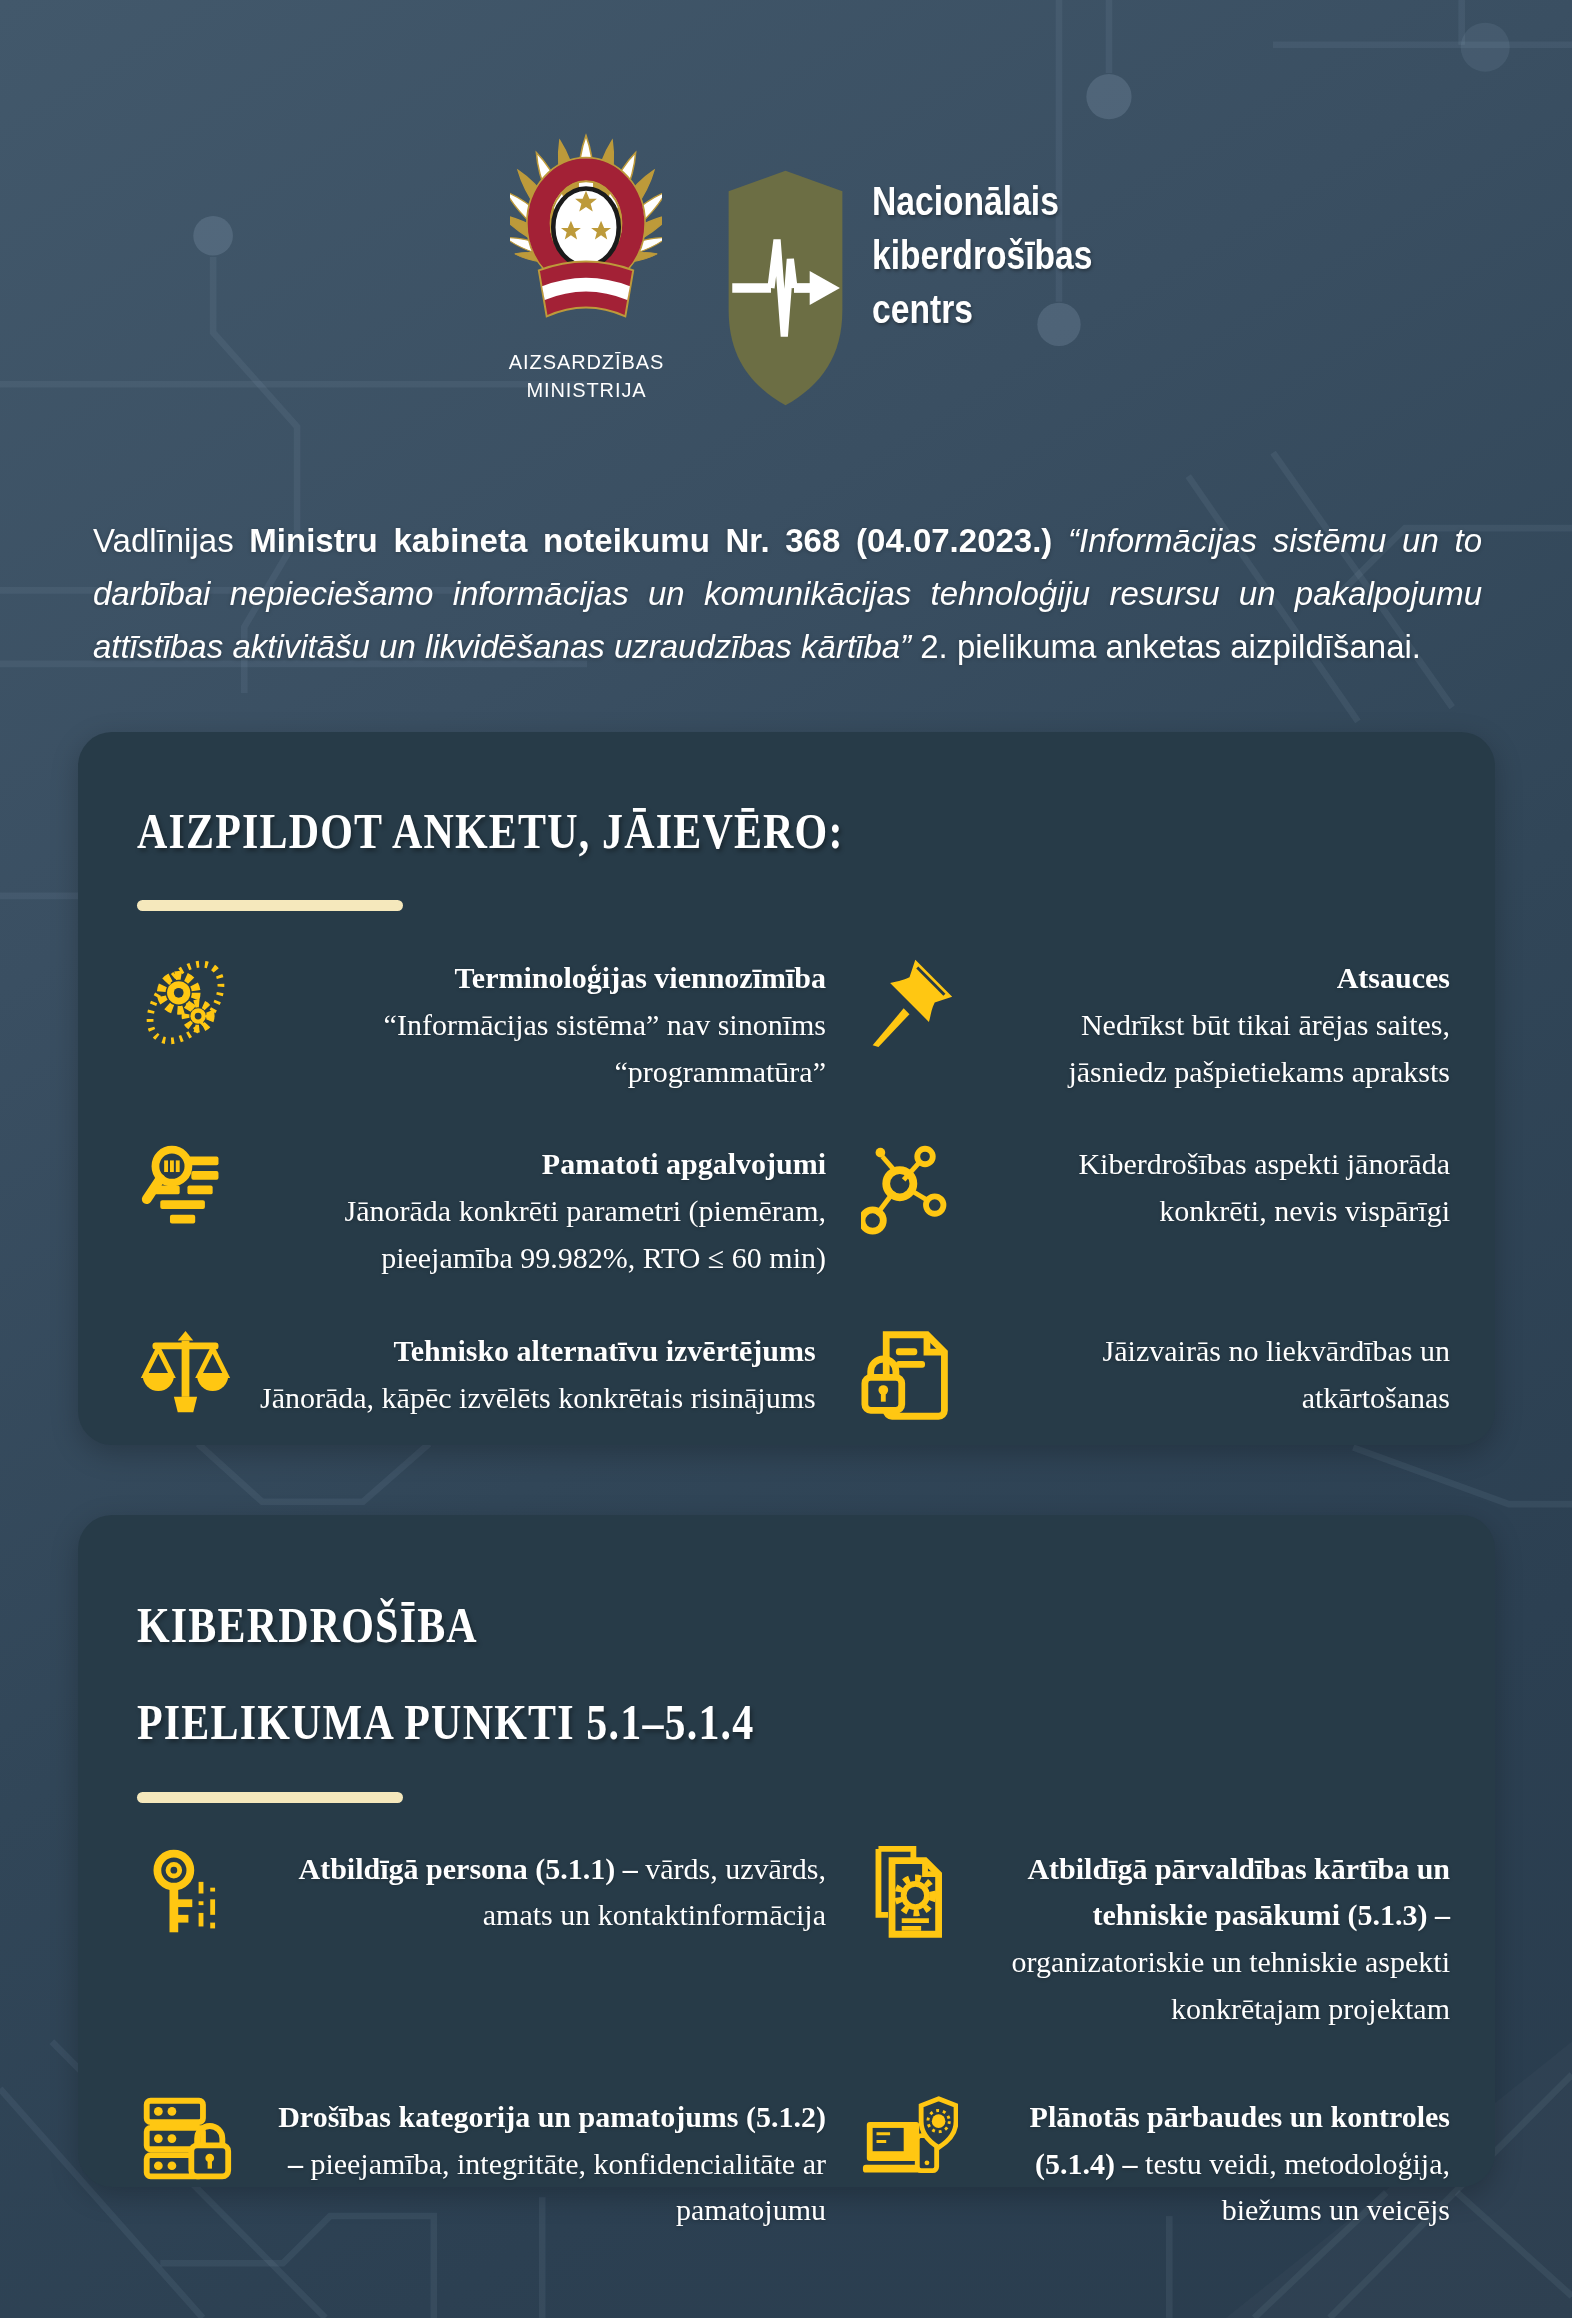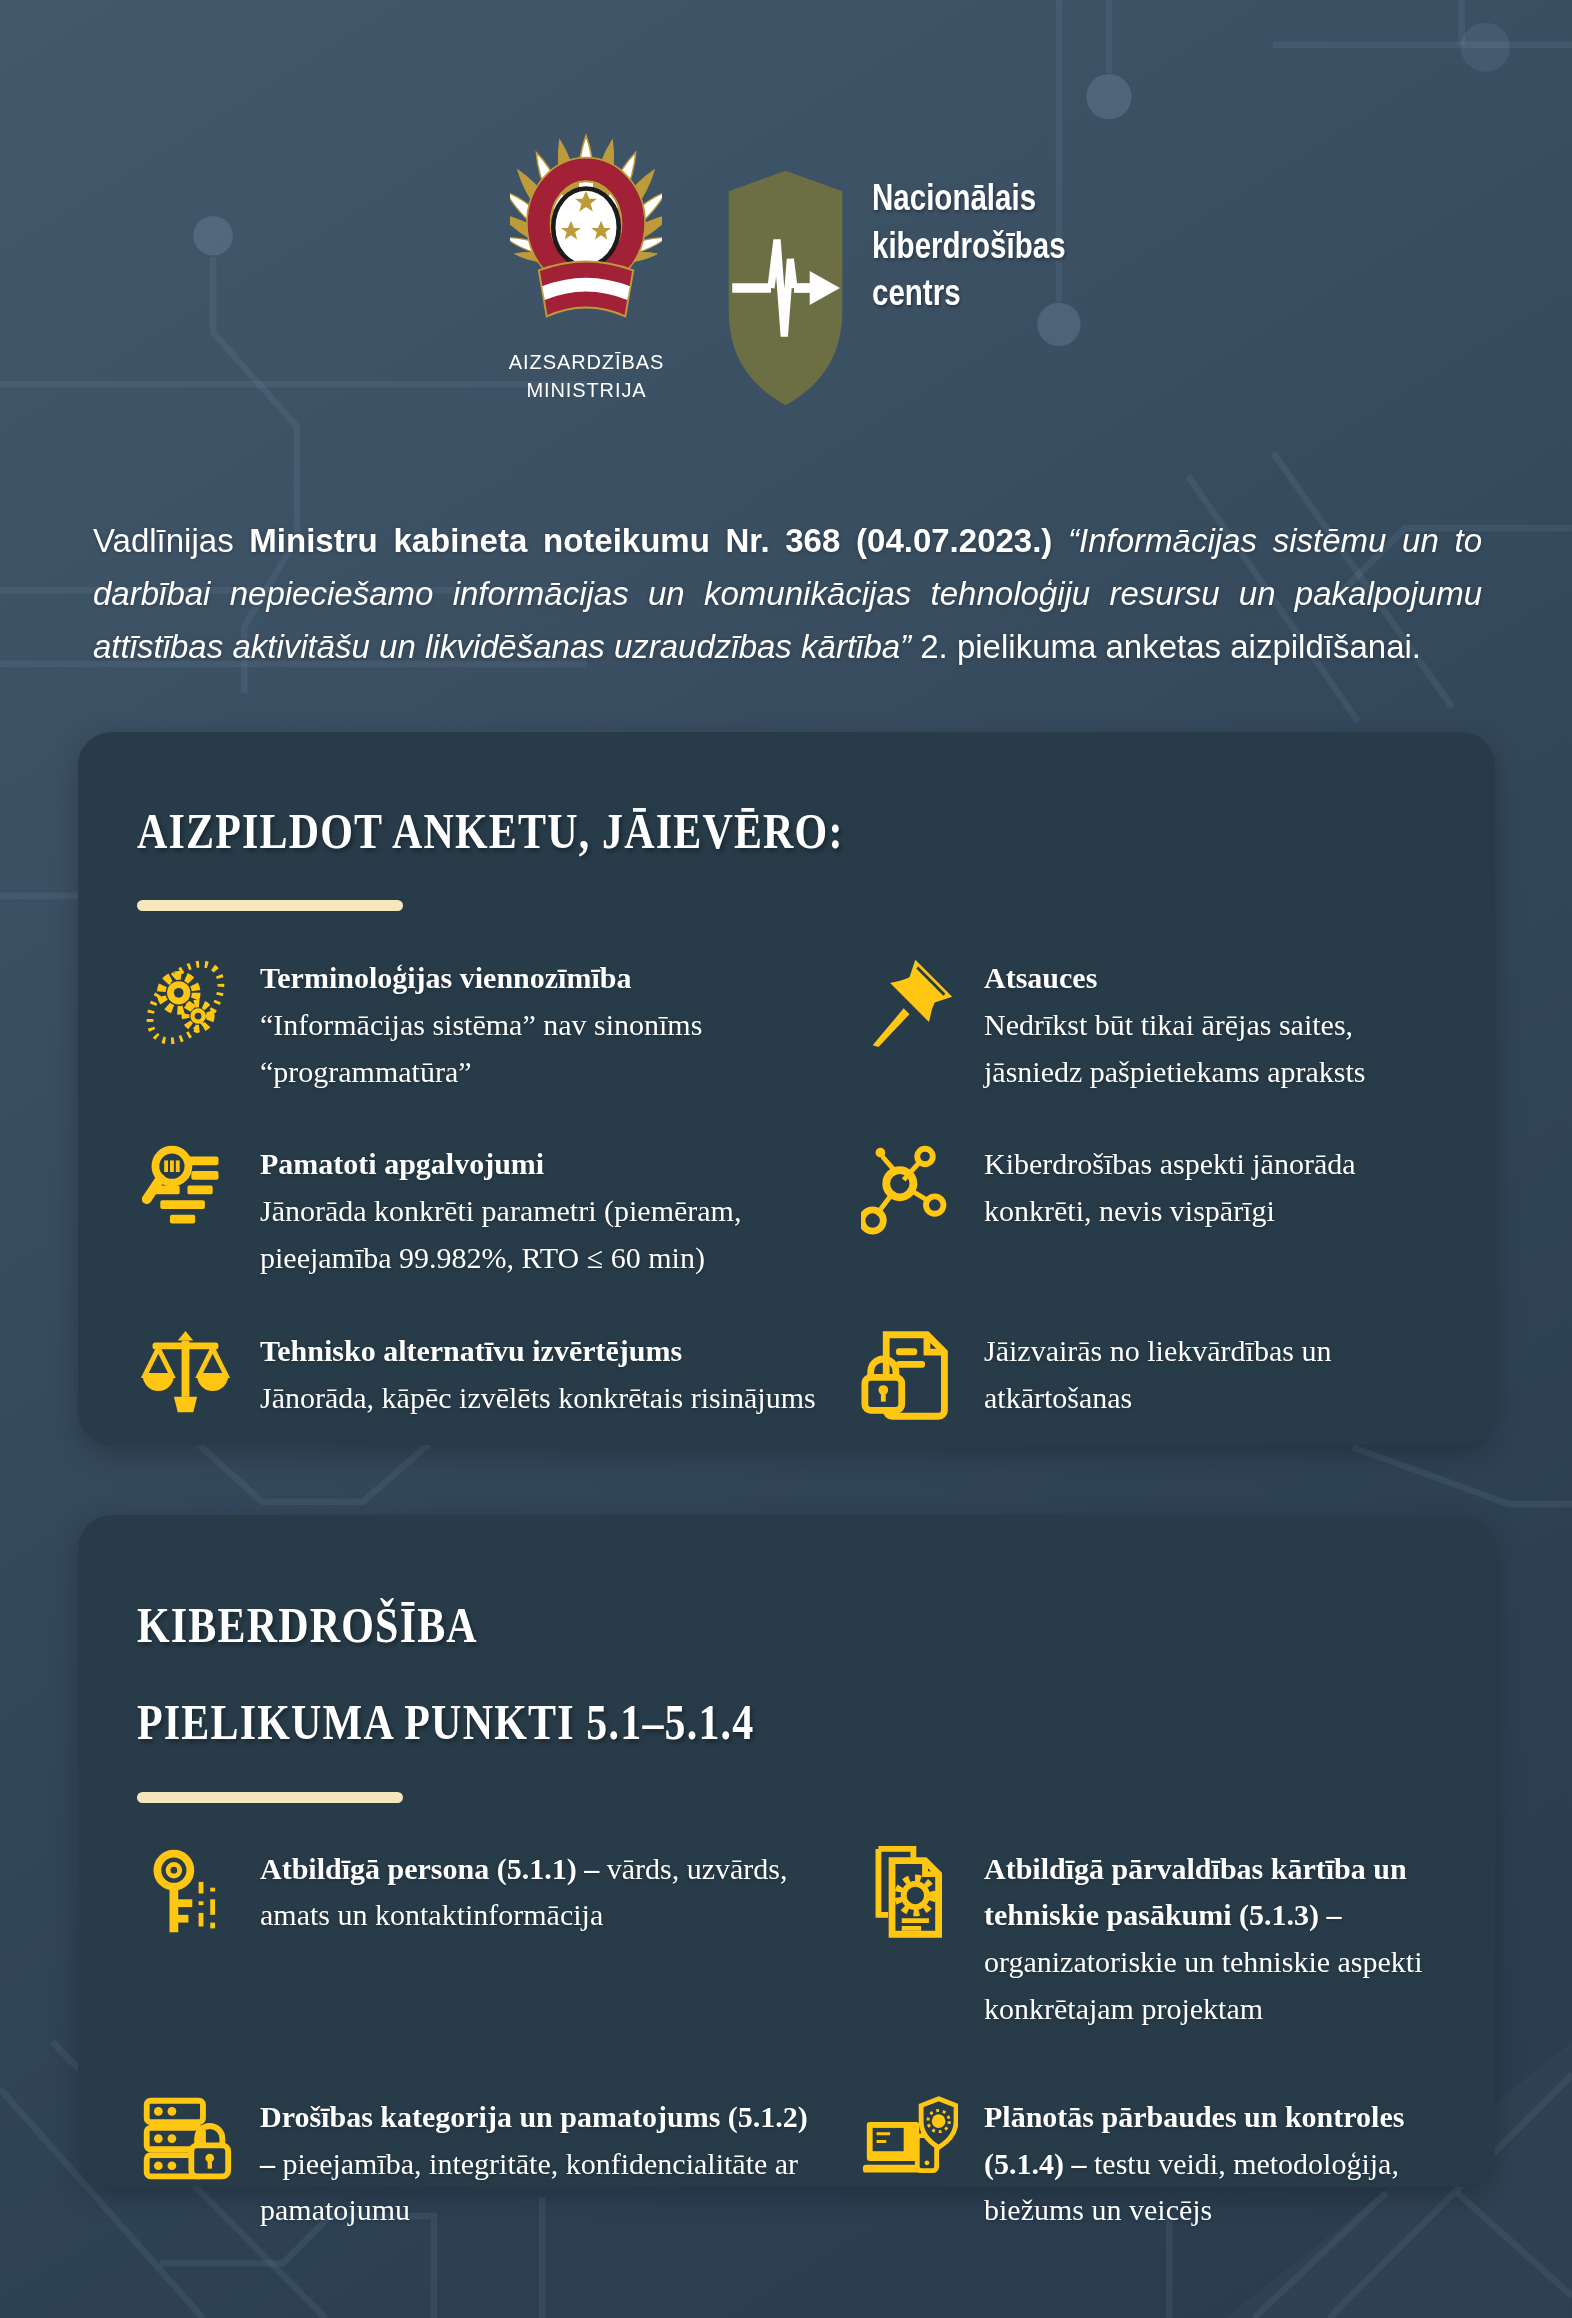--- a/index.html
+++ b/index.html
@@ -16,21 +16,21 @@
   
   .emblem{position:absolute;left:510px;top:122px;width:152px;height:213px;}
   .mod-caption{
     position:absolute;left:492px;top:348px;width:189px;
     text-align:center;font-size:20px;line-height:1.42;letter-spacing:0.9px;
     color:#ffffff;font-weight:400;
   }
   .nksc-shield{position:absolute;left:725px;top:166px;width:121px;height:244px;}
   .nksc-wordmark{
     position:absolute;left:872px;top:174px;
-    font-size:36px;font-weight:bold;line-height:1.32;
+    font-size:41px;font-weight:bold;line-height:1.32;
     text-shadow:1.4px 1.9px 3.8px rgba(0,0,0,.35);
   }
   .nksc-wordmark > div{transform:scaleX(.82);transform-origin:0 50%;white-space:nowrap;}
   
   .intro{
     position:absolute;left:93px;top:482px;width:1389px;
     font-size:33px;line-height:1.60;
     text-align:justify;
     text-shadow:0 1.4px 4.2px rgba(0,0,0,.25);
   }
@@ -57,21 +57,21 @@
     width:266px;height:11.3px;border-radius:5.7px;
     background:#f5e8bc;margin-top:22px;
   }
   .card2 .title-line2{margin-top:5px;}
   .card2 .title-bar{margin-top:26.4px;}
   .items{
     display:grid;grid-template-columns:689px 1fr;
     column-gap:35px;row-gap:45px;margin-top:43px;
   }
   .card2 .items{row-gap:60px;margin-top:42px;}
-  .item{display:flex;align-items:flex-start;gap:26px;}
+  .item{display:flex;align-items:flex-start;gap:26px;text-align:right;}
   .item-icon{flex:0 0 97px;width:97px;height:97px;}
   .item-icon svg{width:100%;height:100%;display:block;}
   .item-text{
     font-size:30px;line-height:1.56;
     text-shadow:0 1.4px 3.8px rgba(0,0,0,.25);
     padding-top:0.9px;
   }
   .item-title{font-weight:bold;display:block;}
   .item-text .b{font-weight:bold;}
 </style>

